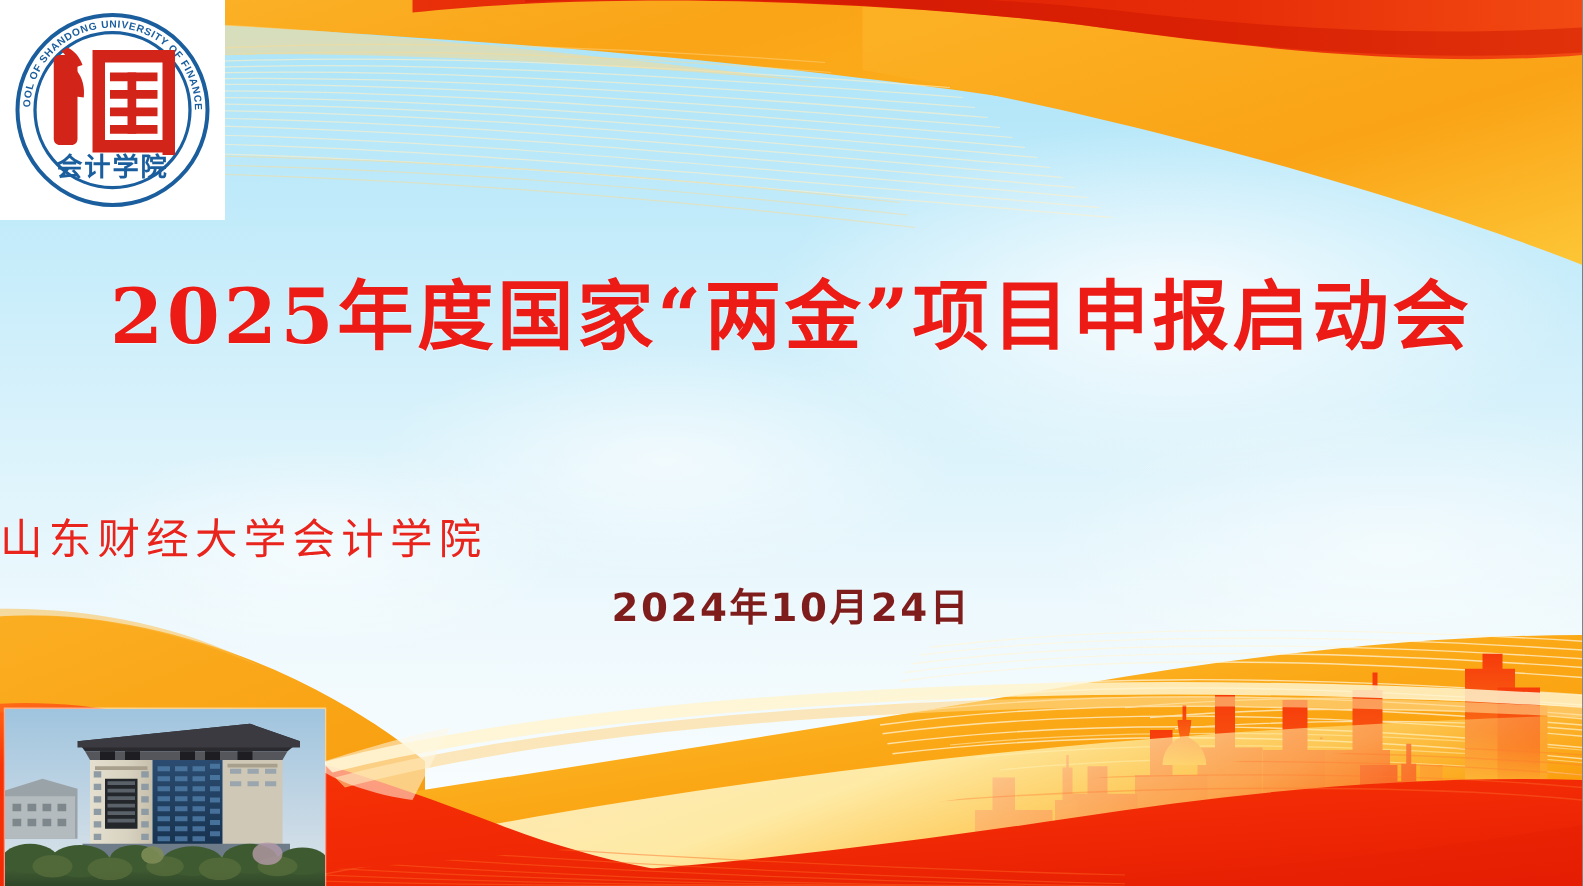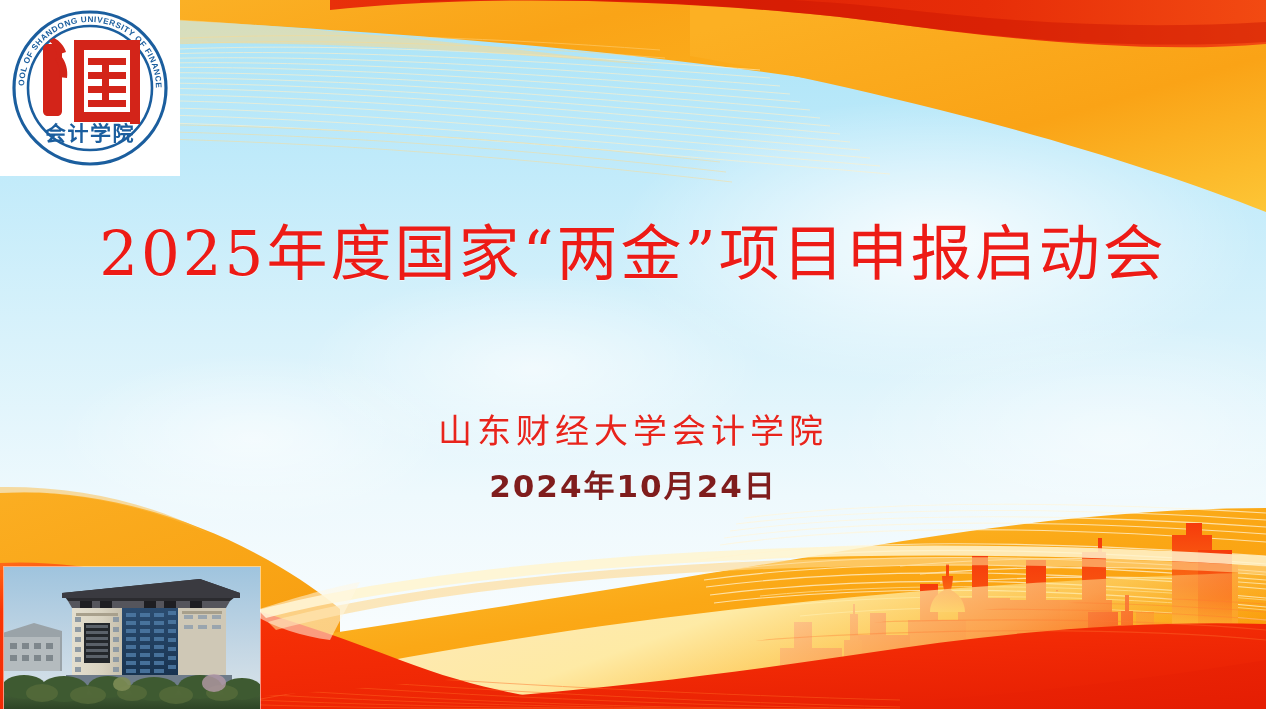--- a/index.html
+++ b/index.html
@@ -62,32 +62,32 @@
   
   .title {
     position: absolute;
     left: 0;
     right: 0;
     top: 222px;
     text-align: center;
     color: #ED1B16;
     font-size: 61px;
     line-height: 1.05;
-    font-weight: 400;
+    font-weight: 700;
     letter-spacing: 3px;
     font-family: "DejaVu Serif", "Liberation Serif", serif;
     text-shadow: 0 1px 1px rgba(255,255,255,0.55);
     white-space: nowrap;
   }
   .org {
     position: absolute;
     left: 0;
     right: 0;
     top: 404px;
-    text-align: center;
+    text-align: left;
     color: #E8241C;
     font-size: 34px;
     letter-spacing: 5px;
     font-family: "DejaVu Serif", "Liberation Serif", serif;
     text-shadow: 0 1px 1px rgba(255,255,255,0.5);
   }
   .date {
     position: absolute;
     left: 0;
     right: 0;

